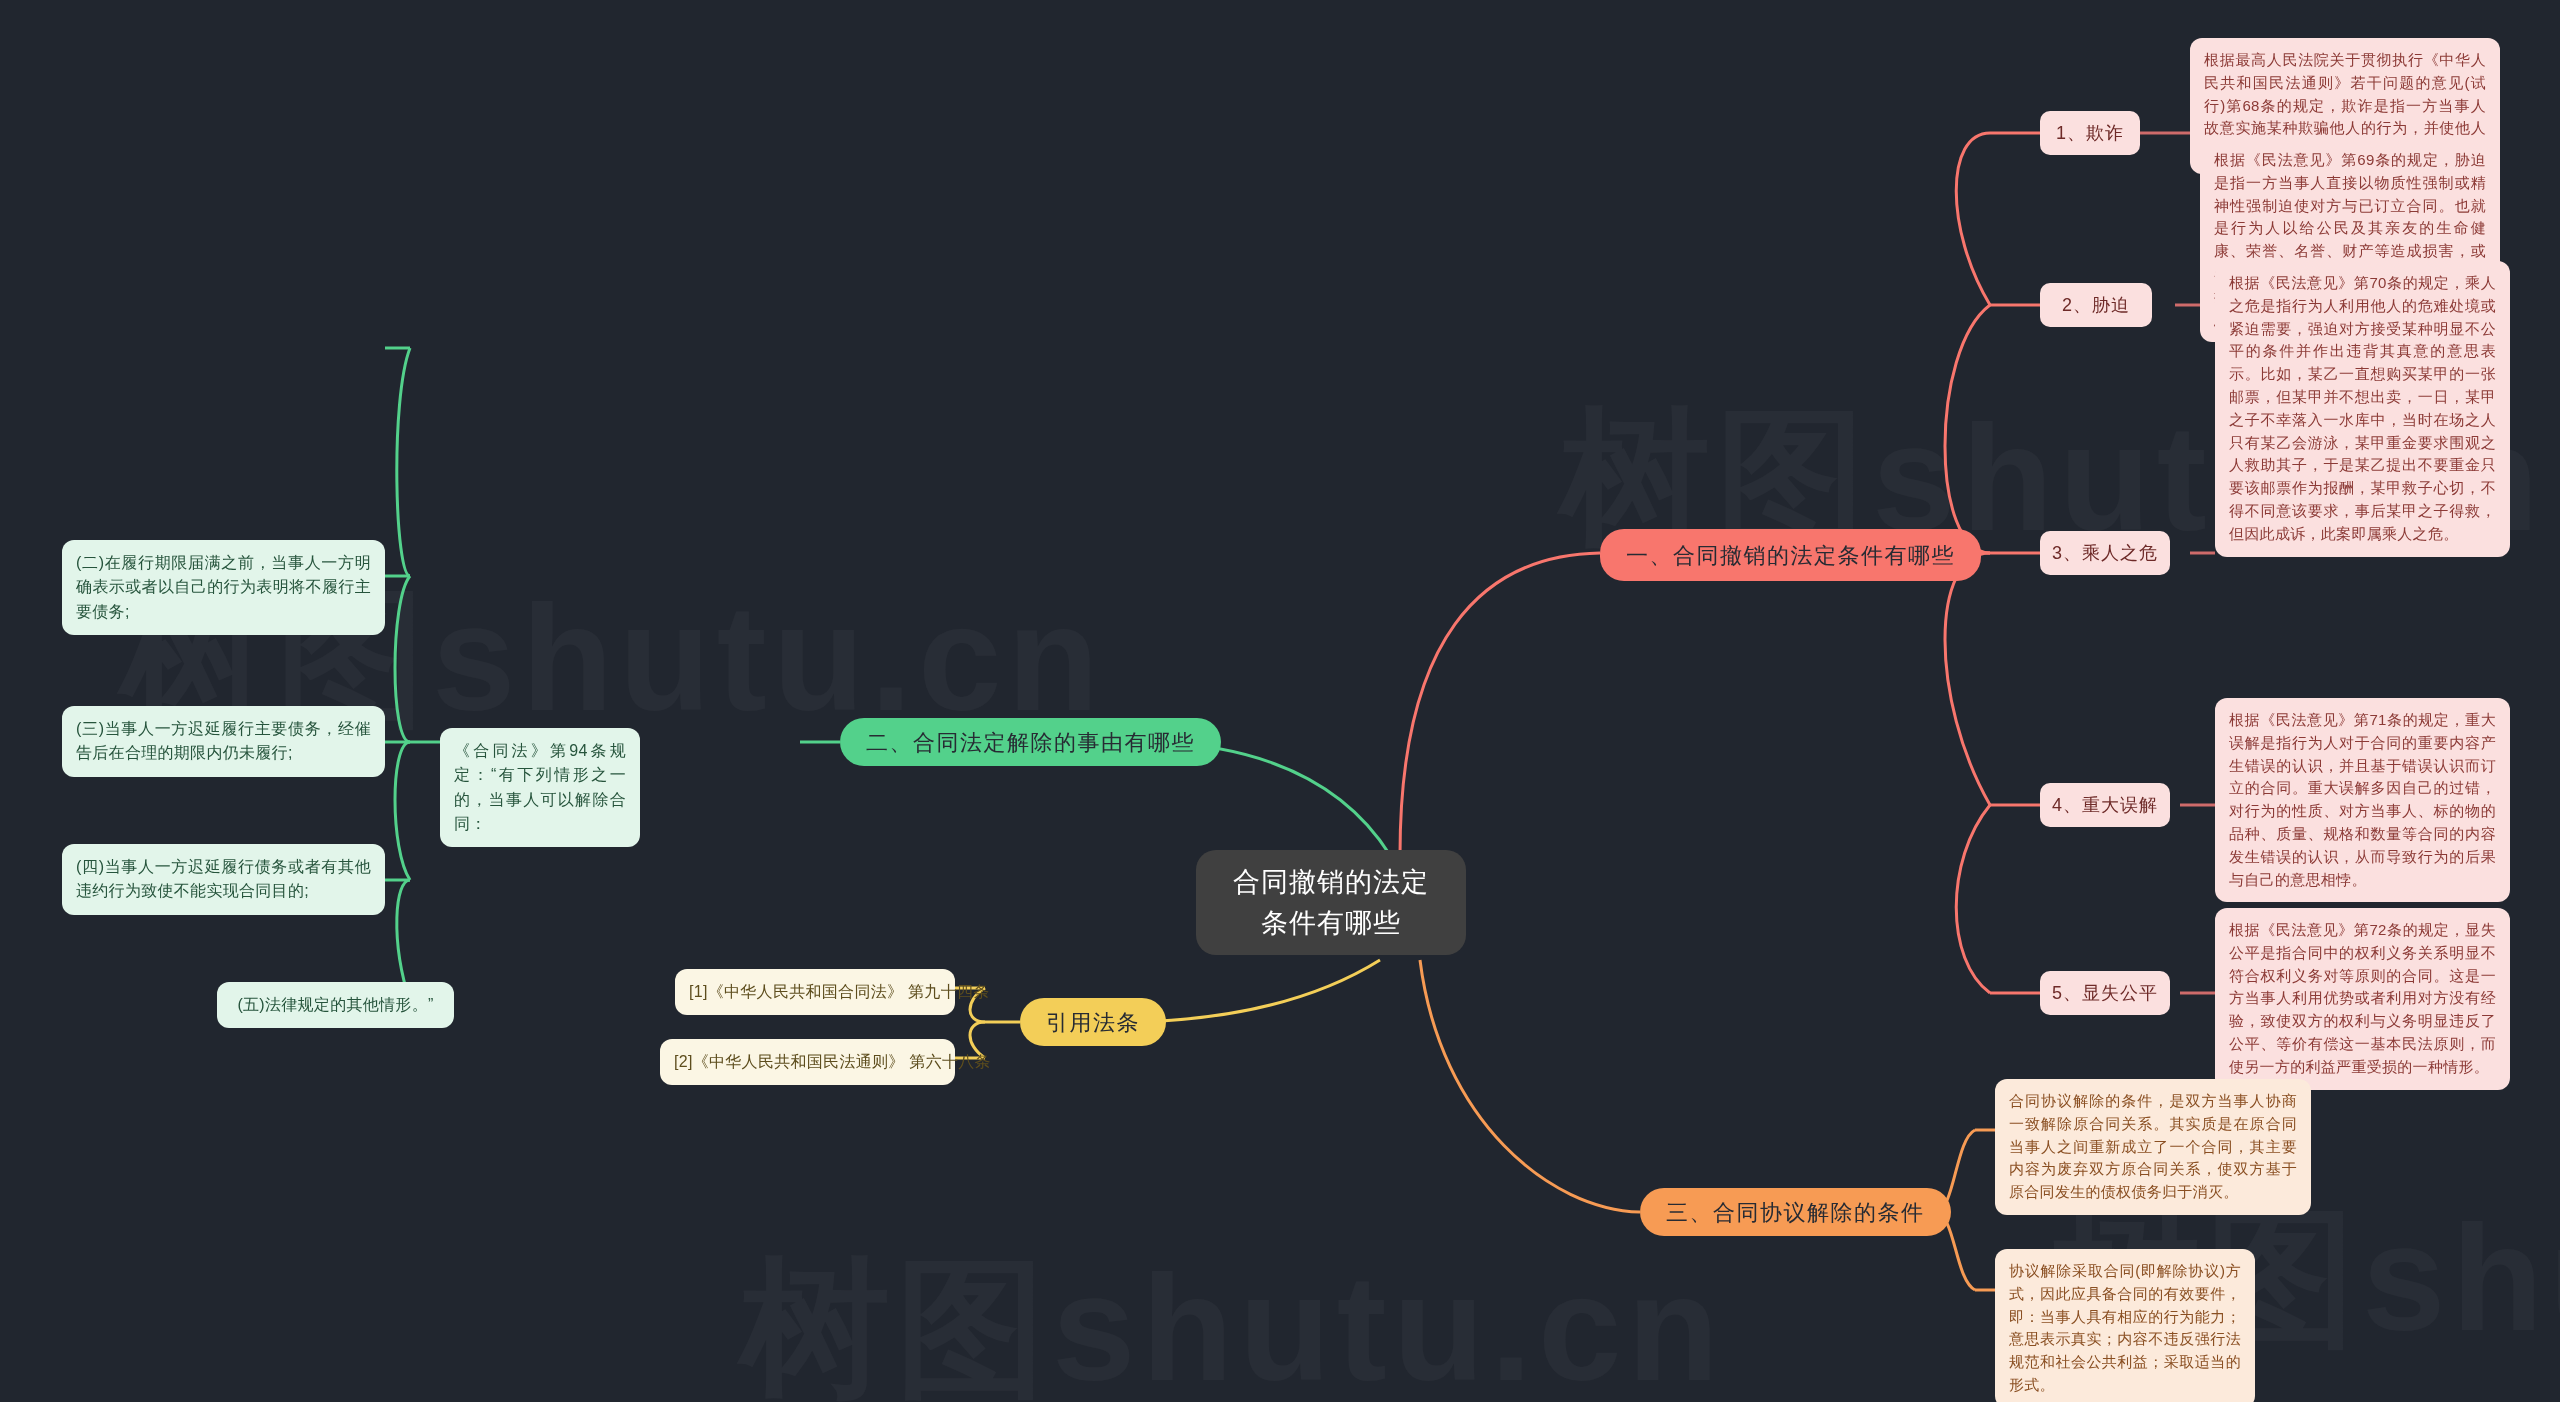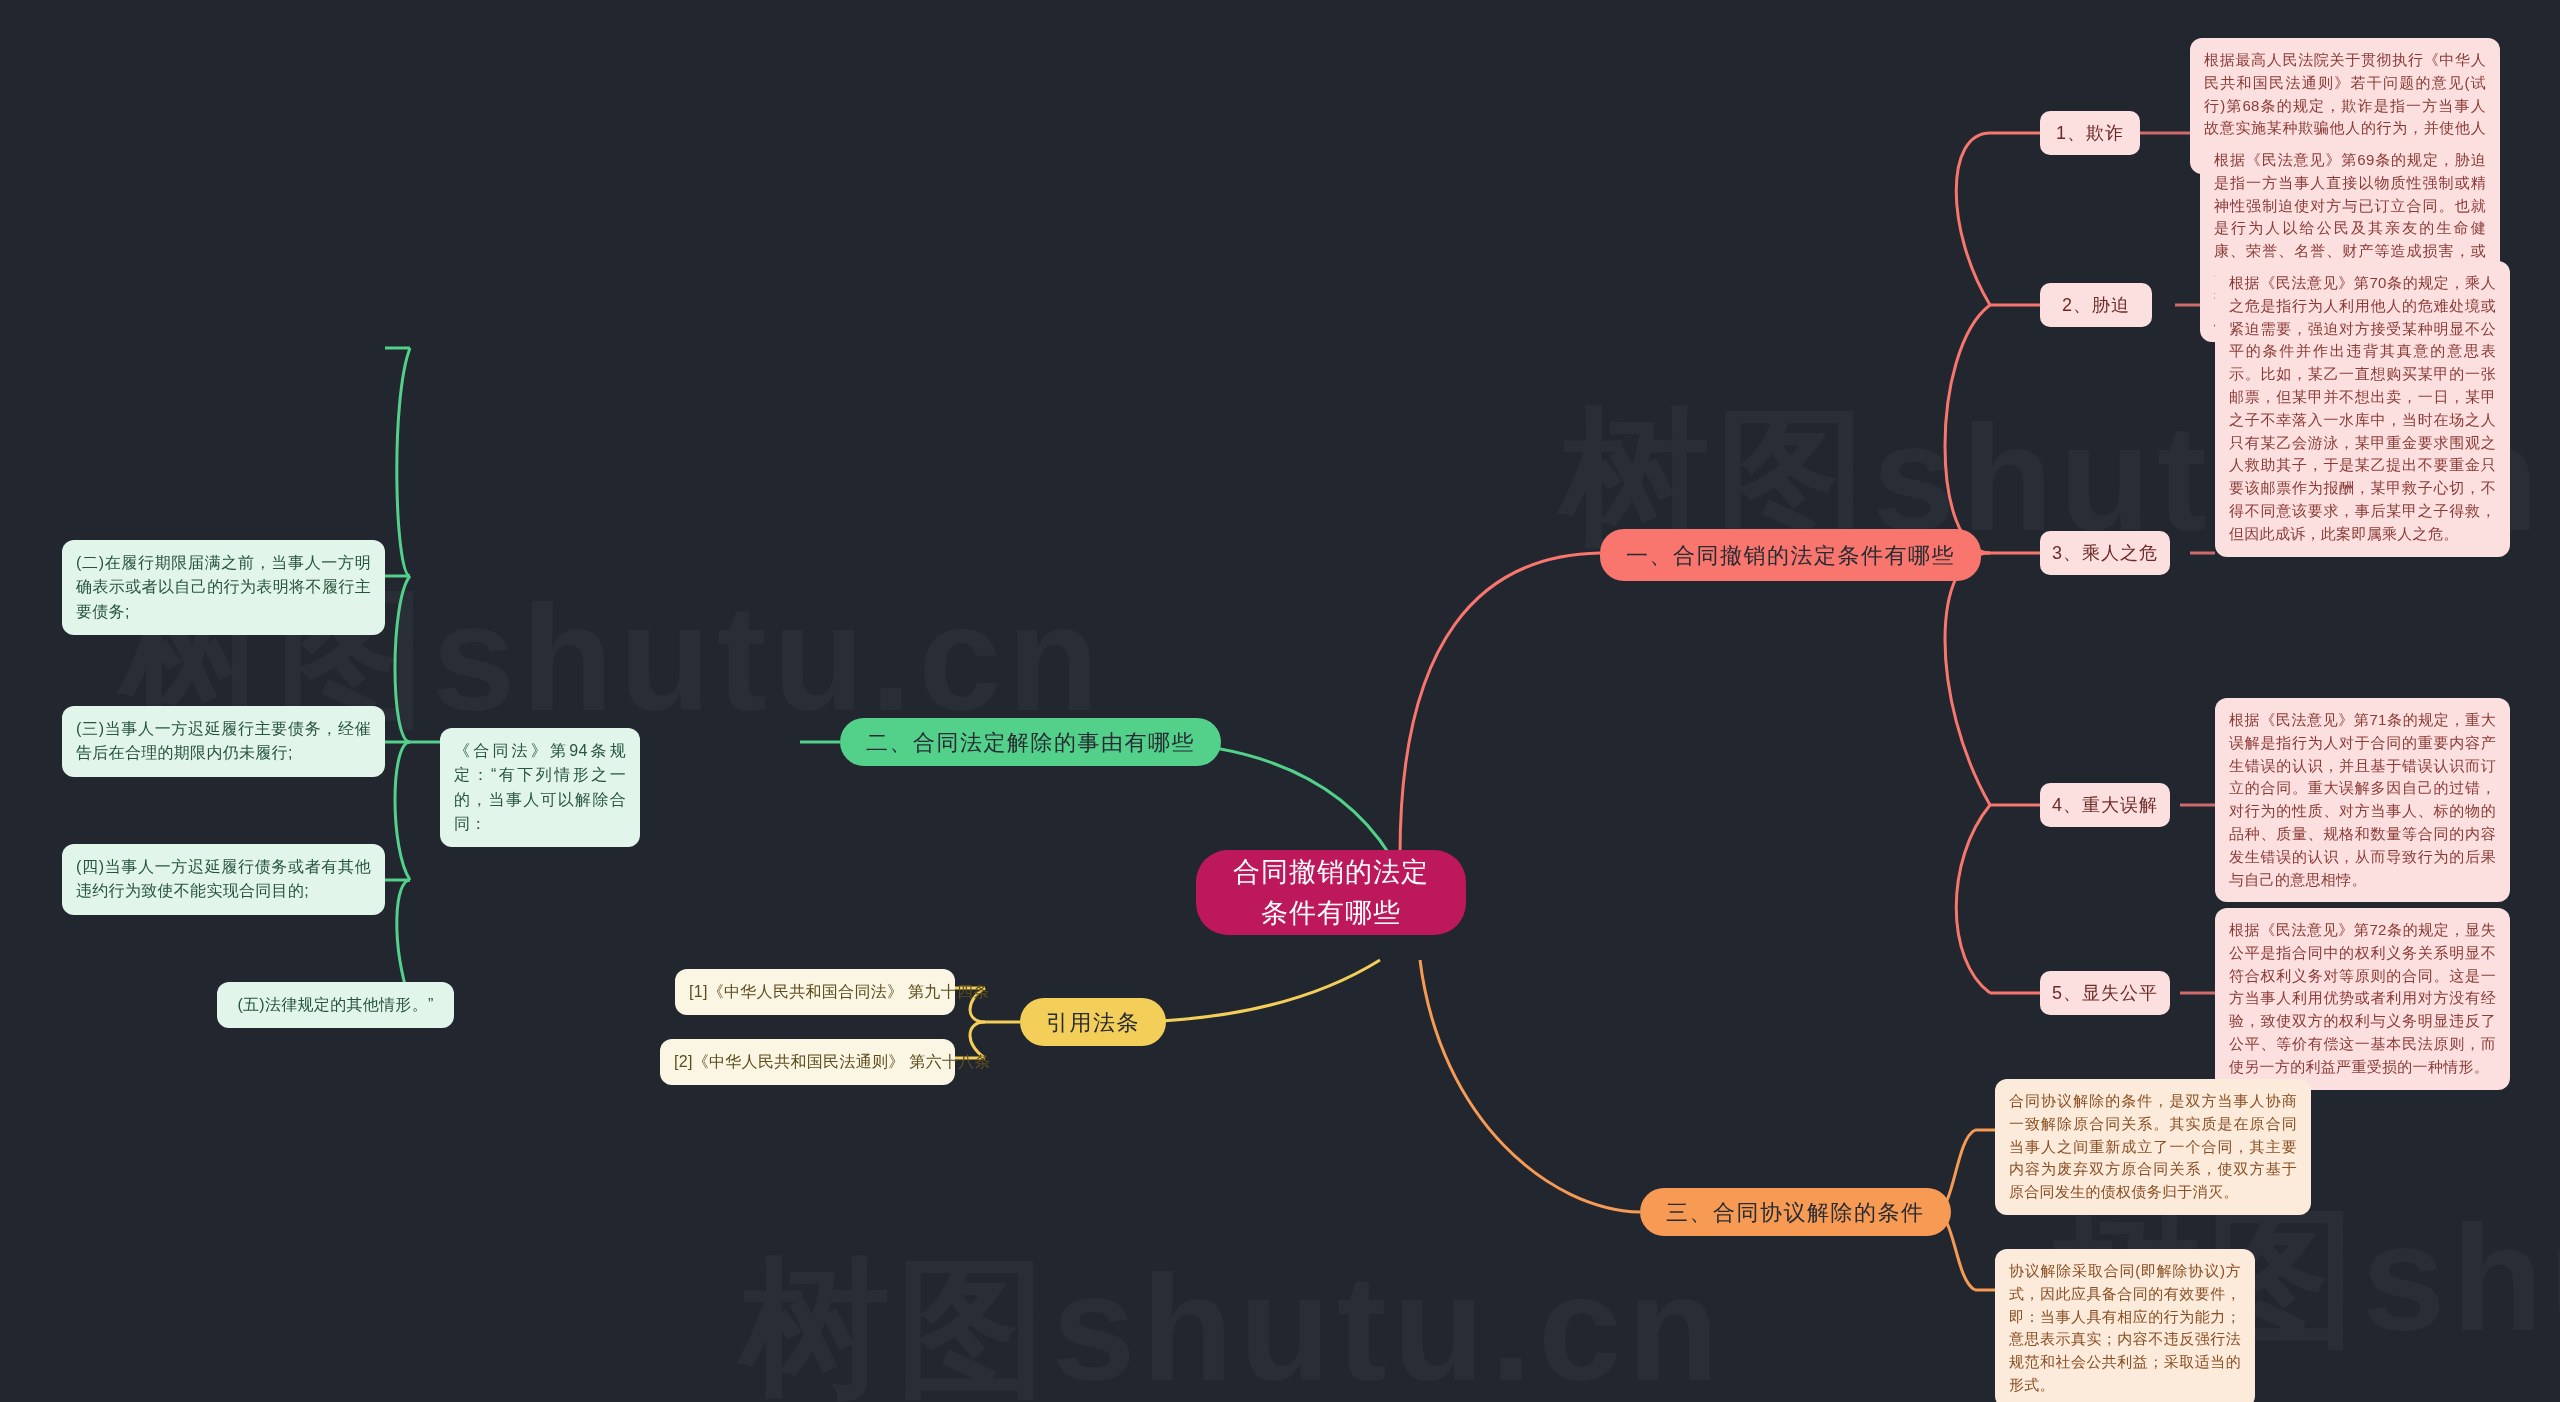--- a/index.html
+++ b/index.html
@@ -35,27 +35,27 @@
     position: absolute;
     z-index: 2;
     display: flex;
     align-items: center;
     line-height: 1.5;
     white-space: pre-wrap;
   }
 
   
   .root {
-    background: #be185d;
+    background: #404040;
     color: #ffffff;
-    border-radius: 32px;
+    border-radius: 20px;
     font-size: 27px;
     text-align: center;
     justify-content: center;
-    padding: 2px 26px;
+    padding: 12px 26px;
     letter-spacing: 1px;
   }
 
   
   .branch {
     border-radius: 24px;
     font-size: 22px;
     color: #272b33;
     padding: 10px 26px;
     justify-content: center;

